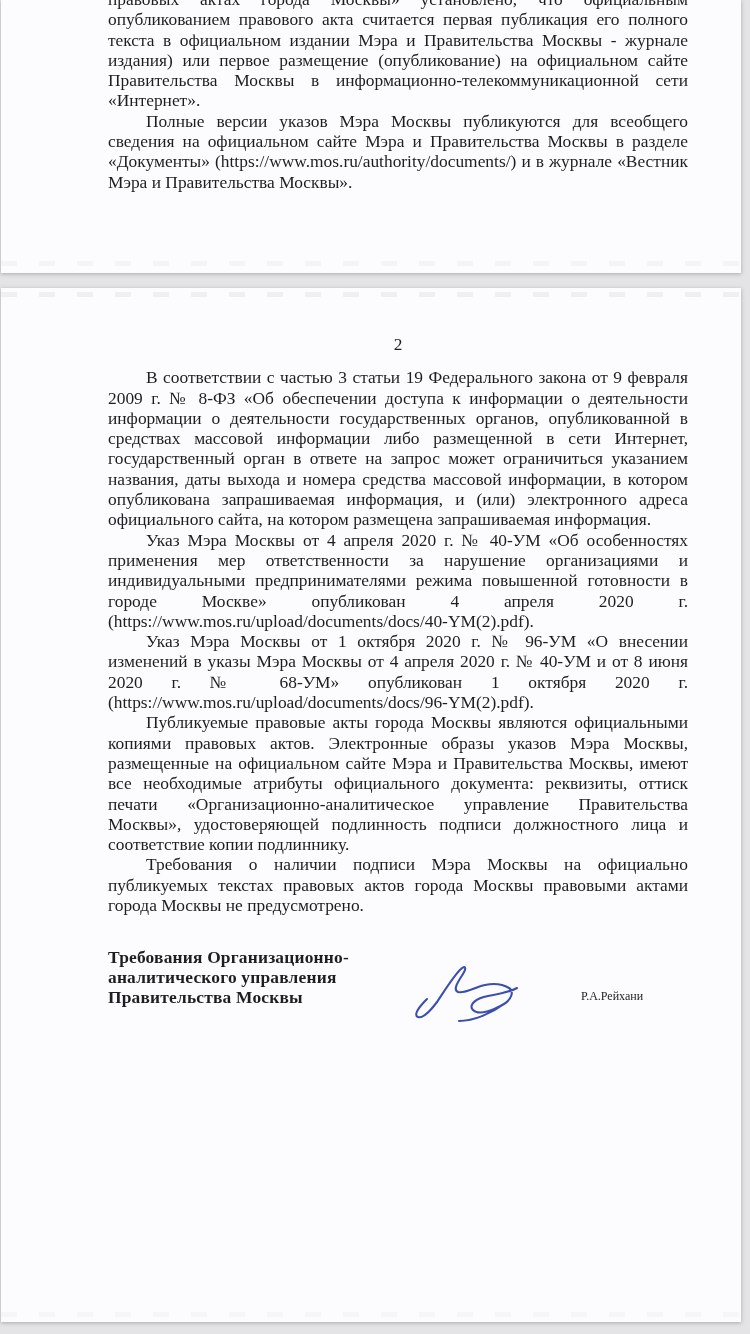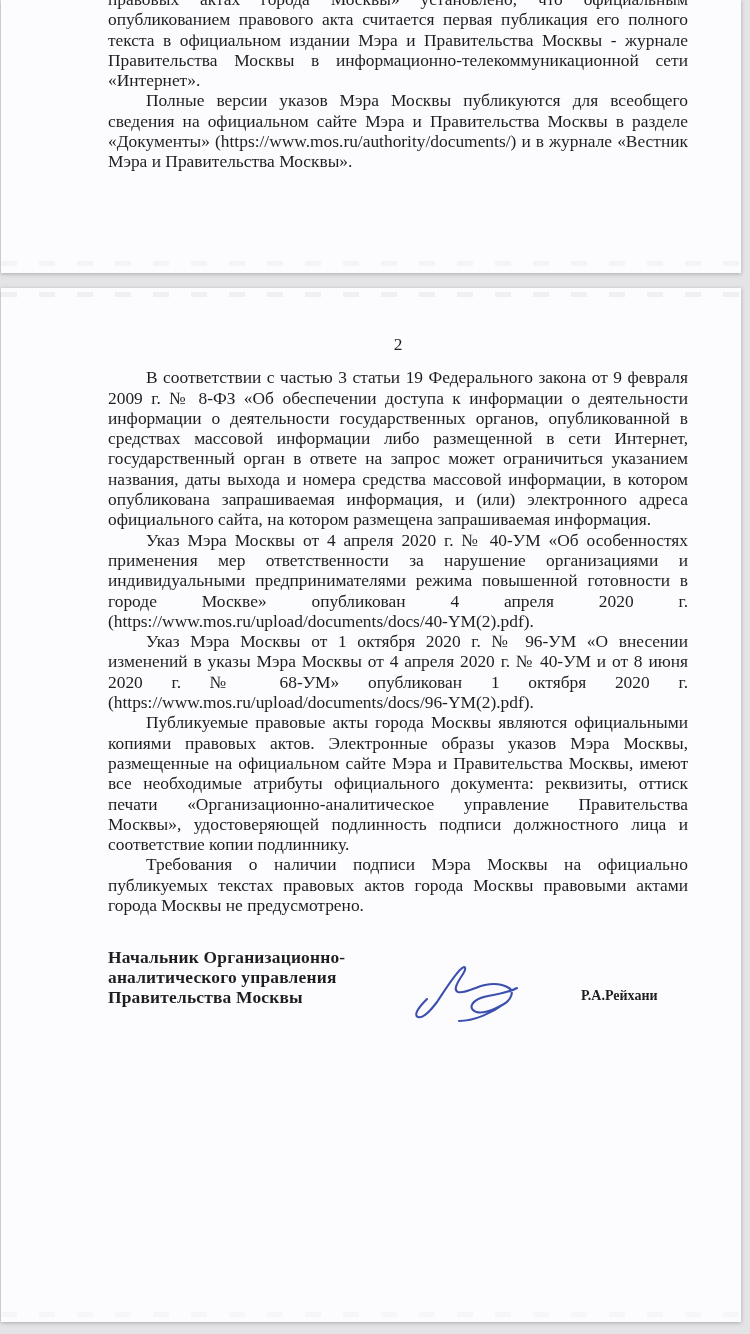--- a/index.html
+++ b/index.html
@@ -26,40 +26,41 @@
   }
   #page1 .content { margin-top:-11px; }
   #page2 .content { padding-top:46px; }
   .line { text-align:justify; text-align-last:justify; }
   .line.last { text-align-last:auto; }
   .line.indent { text-indent:38px; }
   .page-number { text-align:center; text-align-last:center; margin-bottom:13px; }
   .link { color:inherit; text-underline-offset:2px; cursor:pointer; }
   .sig-block { position:relative; margin-top:33px; height:100px; }
   .sig-title { font-weight:bold; font-size:17.4px; line-height:19.8px; letter-spacing:.2px; }
-  .sig-name { position:absolute; left:473px; top:38px; font-weight:bold; font-size:14px; }
+  .sig-name { position:absolute; left:473px; top:38px; font-weight:normal; font-size:12px; }
   .sig-svg { position:absolute; left:303px; top:15px; }
   .scan-band { position:absolute; left:0; right:0; height:5px; opacity:.7;
     background:repeating-linear-gradient(90deg, rgba(165,165,180,.20) 0 16px, rgba(165,165,180,0) 16px 38px);
   }
   #page2 .scan-band.top { top:4px; }
   #page1 .scan-band.bottom { bottom:7px; opacity:.45; }
   #page2 .scan-band.bottom { bottom:5px; opacity:.35; }
 </style>
 </head>
 <body>
 
 <div class="viewer">
 
   <div class="page" id="page1">
     <div class="content">
         <div>
           <div class="line">правовых актах города Москвы» установлено, что официальным</div>
           <div class="line">опубликованием правового акта считается первая публикация его полного</div>
           <div class="line">текста в официальном издании Мэра и Правительства Москвы - журнале</div>
+          <div class="line">издания) или первое размещение (опубликование) на официальном сайте</div>
           <div class="line">Правительства Москвы в информационно-телекоммуникационной сети</div>
           <div class="line last">«Интернет».</div>
         </div>
         <div>
           <div class="line indent">Полные версии указов Мэра Москвы публикуются для всеобщего</div>
           <div class="line">сведения на официальном сайте Мэра и Правительства Москвы в разделе</div>
           <div class="line"><span>«Документы» (</span><span class="link">https://www.mos.ru/authority/documents/</span><span>) и в журнале «Вестник</span></div>
           <div class="line last">Мэра и Правительства Москвы».</div>
         </div>
       </div>
@@ -105,21 +106,21 @@
           </div>
           <div>
             <div class="line indent">Требования о наличии подписи Мэра Москвы на официально</div>
             <div class="line">публикуемых текстах правовых актов города Москвы правовыми актами</div>
             <div class="line last">города Москвы не предусмотрено.</div>
           </div>
         </div>
 
       <div class="sig-block">
         <div class="sig-title">
-          <div>Начальник Организационно-</div>
+          <div>Требования Организационно-</div>
           <div>аналитического управления</div>
           <div>Правительства Москвы</div>
         </div>
         <svg class="sig-svg" width="112" height="62" viewBox="0 0 112 62">
           <path d="M16 36 C 8 44 2 52 7 54 C 12 56 20 47 26 39
                    C 34 27 44 11 50 6 C 54 2 56 5 52 11
                    C 46 20 42 27 47 29 C 54 31 64 24 74 22
                    C 84 20 93 22 98 25 C 103 28 101 36 93 41
                    C 83 47 68 53 62 47 C 57 42 65 35 77 33
                    C 89 31 99 29 106 25

